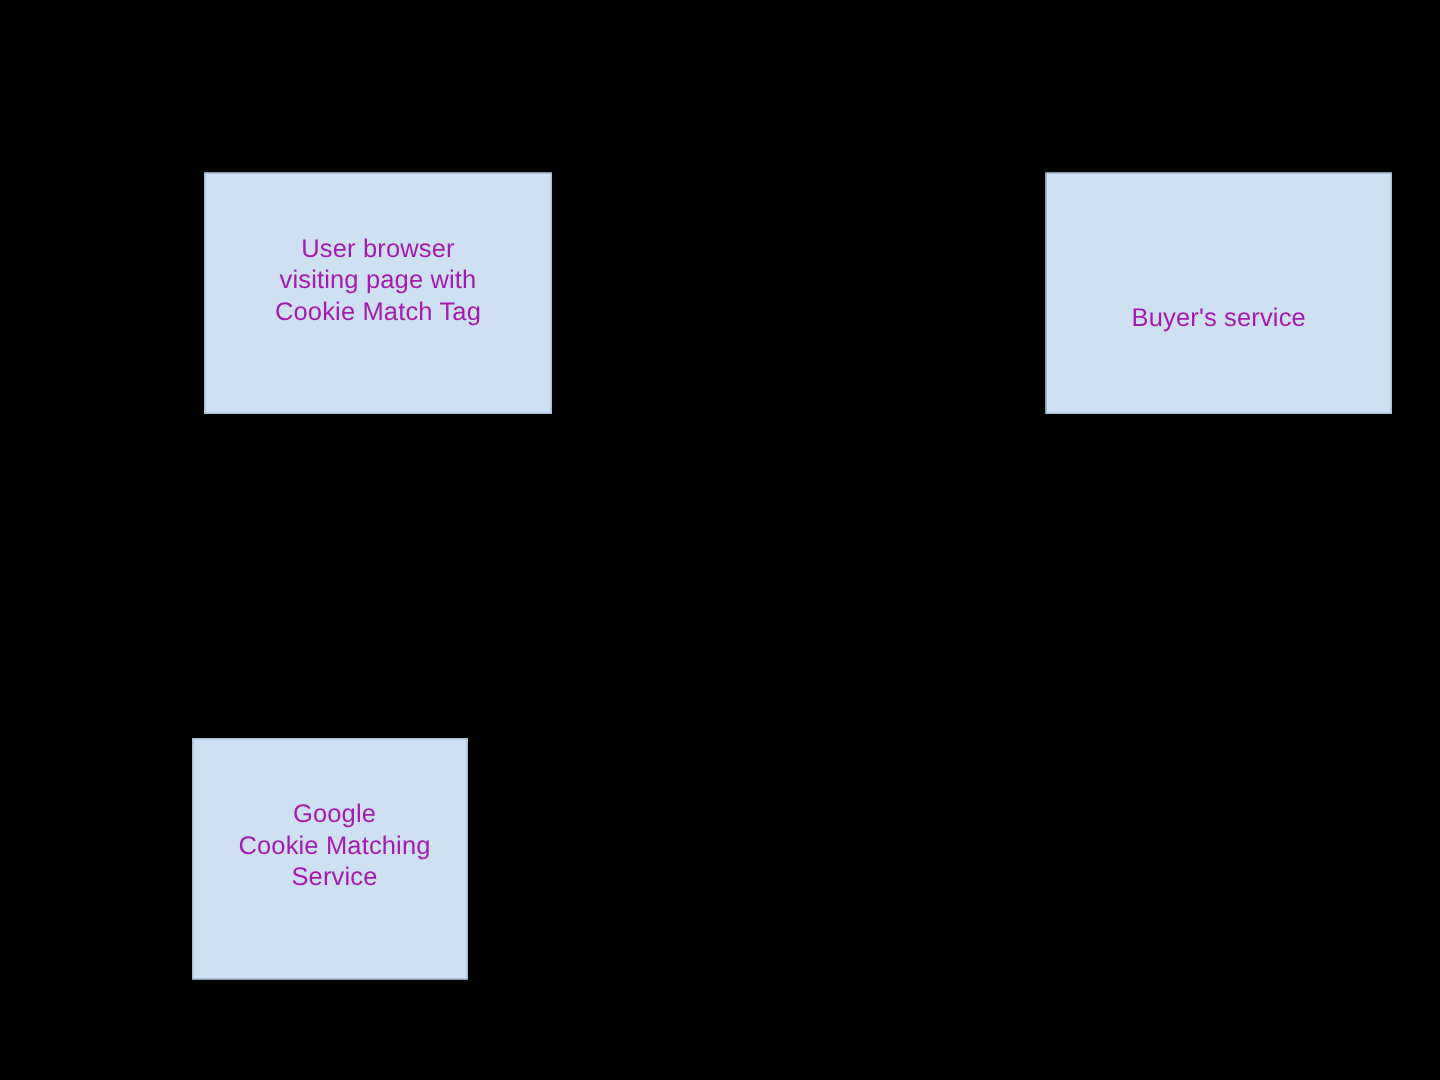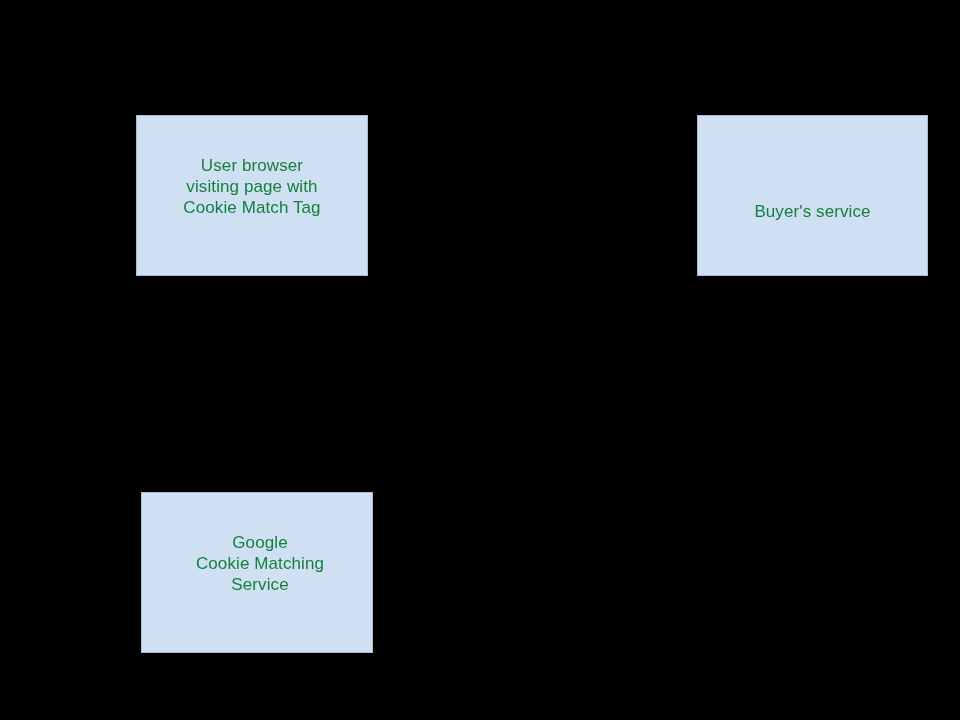--- a/index.html
+++ b/index.html
@@ -19,21 +19,21 @@
   .node {
     position: absolute;
     box-sizing: border-box;
     background: #cfe0f3;
     border: 1px solid #a9bed5;
     display: flex;
     align-items: center;
     justify-content: center;
   }
   .node-label {
-    color: #15803d;
+    color: #a21caf;
     font-family: "Liberation Sans", sans-serif;
     font-size: 17px;
     line-height: 21px;
     text-align: center;
     white-space: pre-line;
     letter-spacing: 0.1px;
   }
   
   #node-user-browser {
     left: 136px;
@@ -50,23 +50,23 @@
     top: 115px;
     width: 231px;
     height: 161px;
   }
   #node-buyers-service .node-label {
     transform: translateY(-6px);
     margin-top: 44px;
   }
   
   #node-google-cms {
-    left: 141px;
+    left: 128px;
     top: 492px;
-    width: 232px;
+    width: 184px;
     height: 161px;
   }
   #node-google-cms .node-label {
     transform: translate(3px, -9px);
   }
 </style>
 </head>
 <body>
 
 <div id="canvas">

